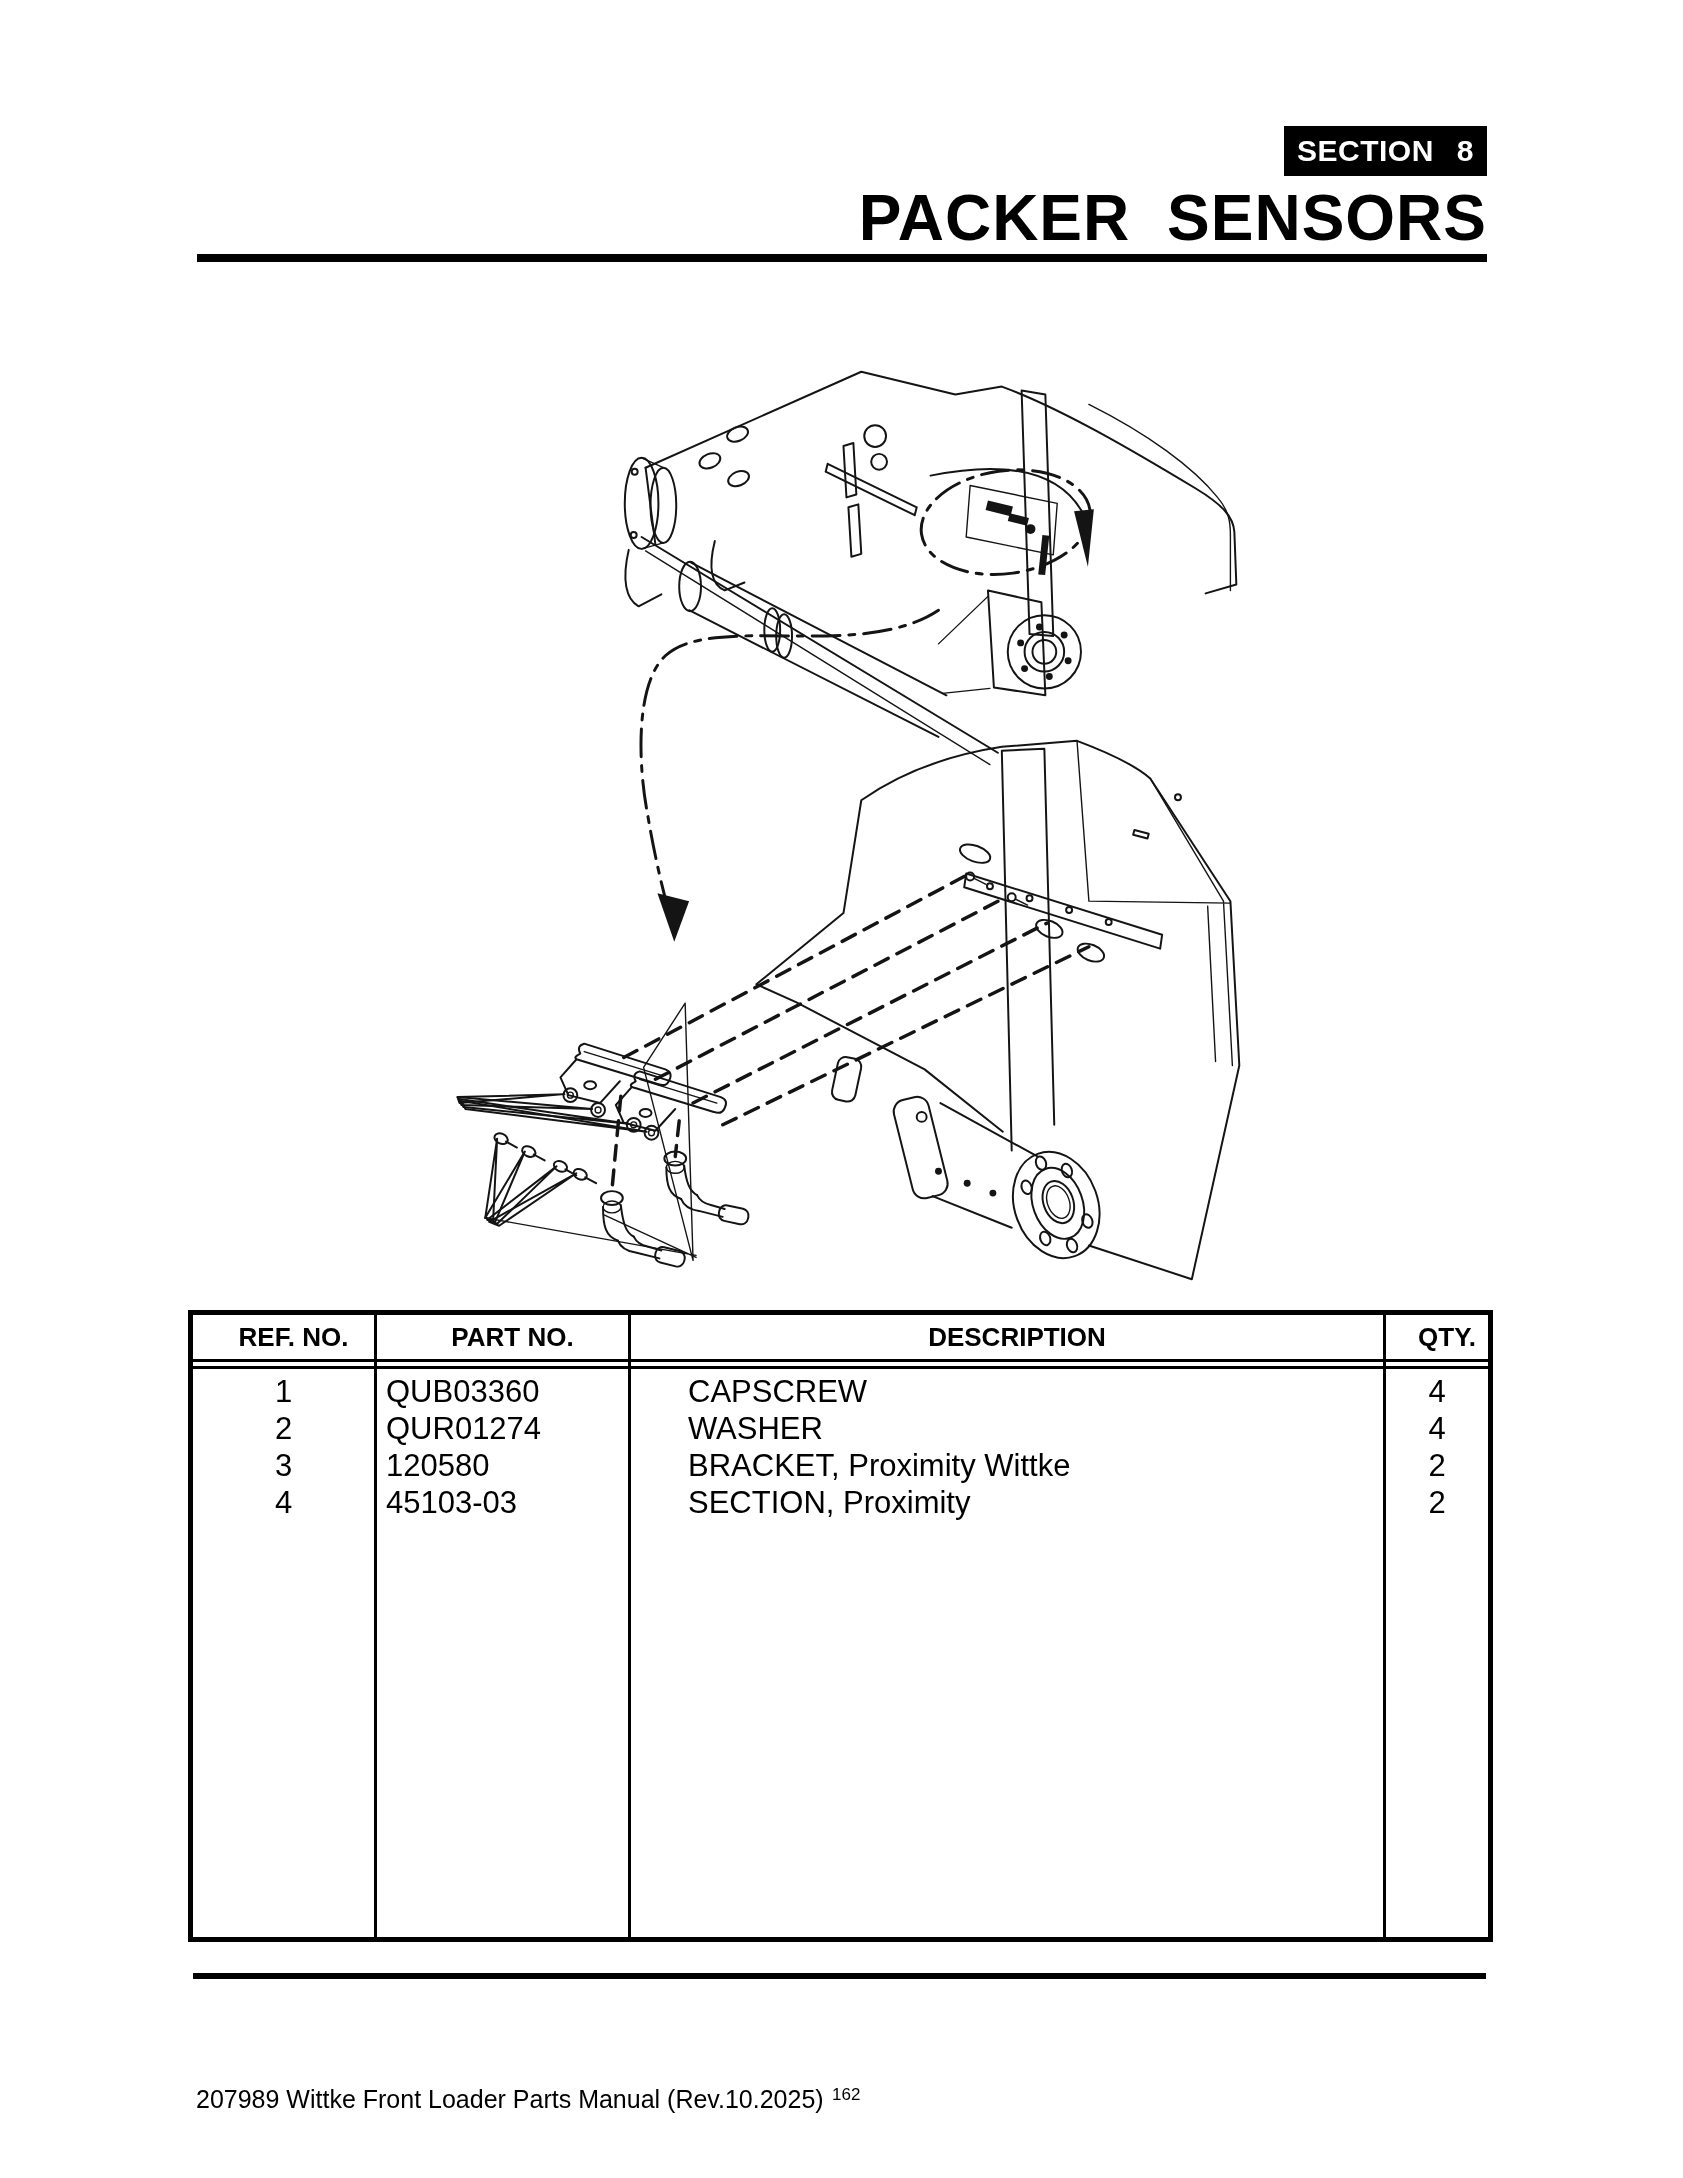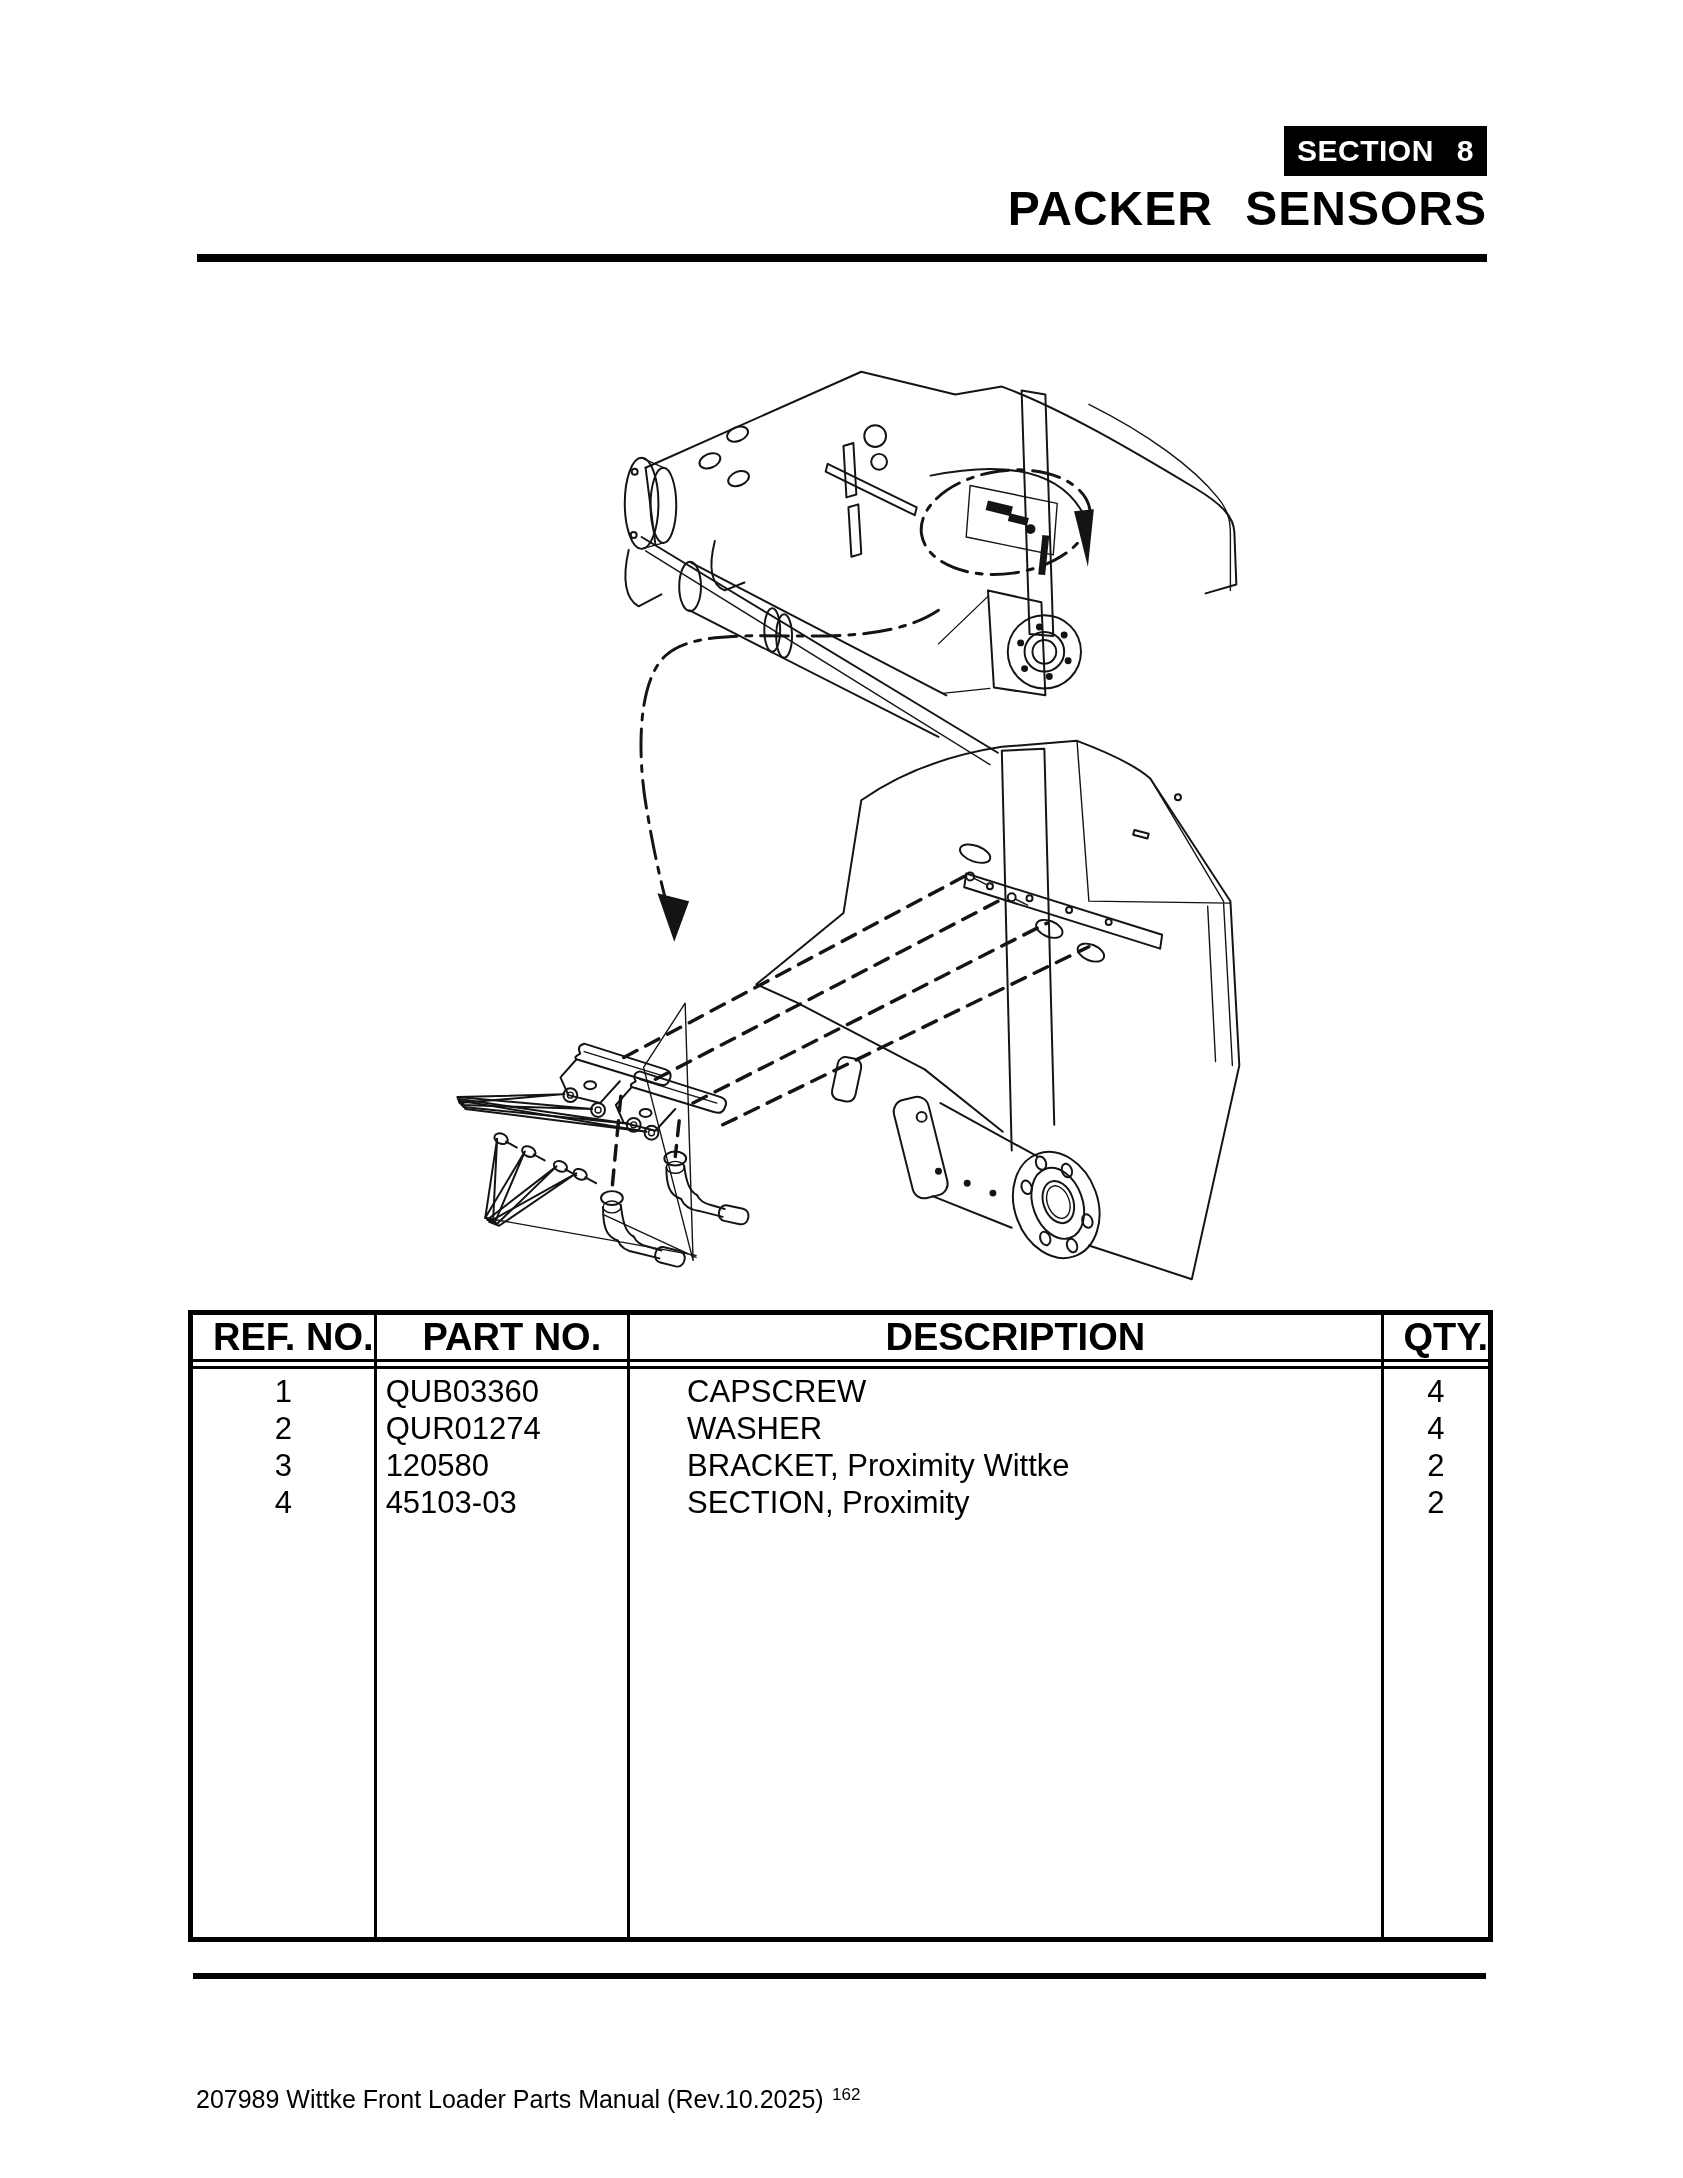--- a/index.html
+++ b/index.html
@@ -10,21 +10,21 @@
   }
   
   .section-badge{
     position:absolute;left:1284px;top:126px;width:203px;height:50px;
     background:#000;color:#fff;display:flex;align-items:center;
     justify-content:space-between;padding:16px 13px;box-sizing:border-box;
     font-size:30px;font-weight:700;letter-spacing:0.5px;
   }
   .page-title{
     position:absolute;right:196px;top:181px;
-    font-size:48px;font-weight:700;letter-spacing:1px;word-spacing:18px;
+    font-size:64px;font-weight:700;letter-spacing:1px;word-spacing:18px;
     white-space:nowrap;
   }
   .title-rule{
     position:absolute;left:197px;top:254px;width:1290px;height:8px;background:#000;
   }
   
   .illustration{position:absolute;left:396px;top:347px;width:891px;height:950px;}
   .illustration svg{display:block;width:100%;height:100%;}
   
   .ptable{
@@ -33,21 +33,21 @@
   }
   .ptable .cols{display:flex;height:100%;}
   .ptable .col{box-sizing:border-box;height:100%;}
   .ptable .col.b{border-right:3px solid #000;}
   .col-ref{width:184px;}
   .col-part{width:254px;}
   .col-desc{width:755px;}
   .col-qty{flex:1;}
   .ptable .th{
     height:44px;line-height:44px;text-align:center;
-    font-size:38px;font-weight:700;white-space:nowrap;padding-left:20px;
+    font-size:26px;font-weight:700;white-space:nowrap;padding-left:20px;
   }
   .ptable .rows{padding-top:14px;}
   .ptable .cell{
     height:37px;line-height:37px;font-size:31px;white-space:nowrap;overflow:visible;
   }
   .col-ref .cell,.col-qty .cell{text-align:center;}
   .col-part .cell{padding-left:9px;}
   .col-desc .cell{padding-left:10px;margin-left:47px;}
   .dbl-line{
     position:absolute;left:0;right:0;top:44px;height:10px;box-sizing:border-box;

